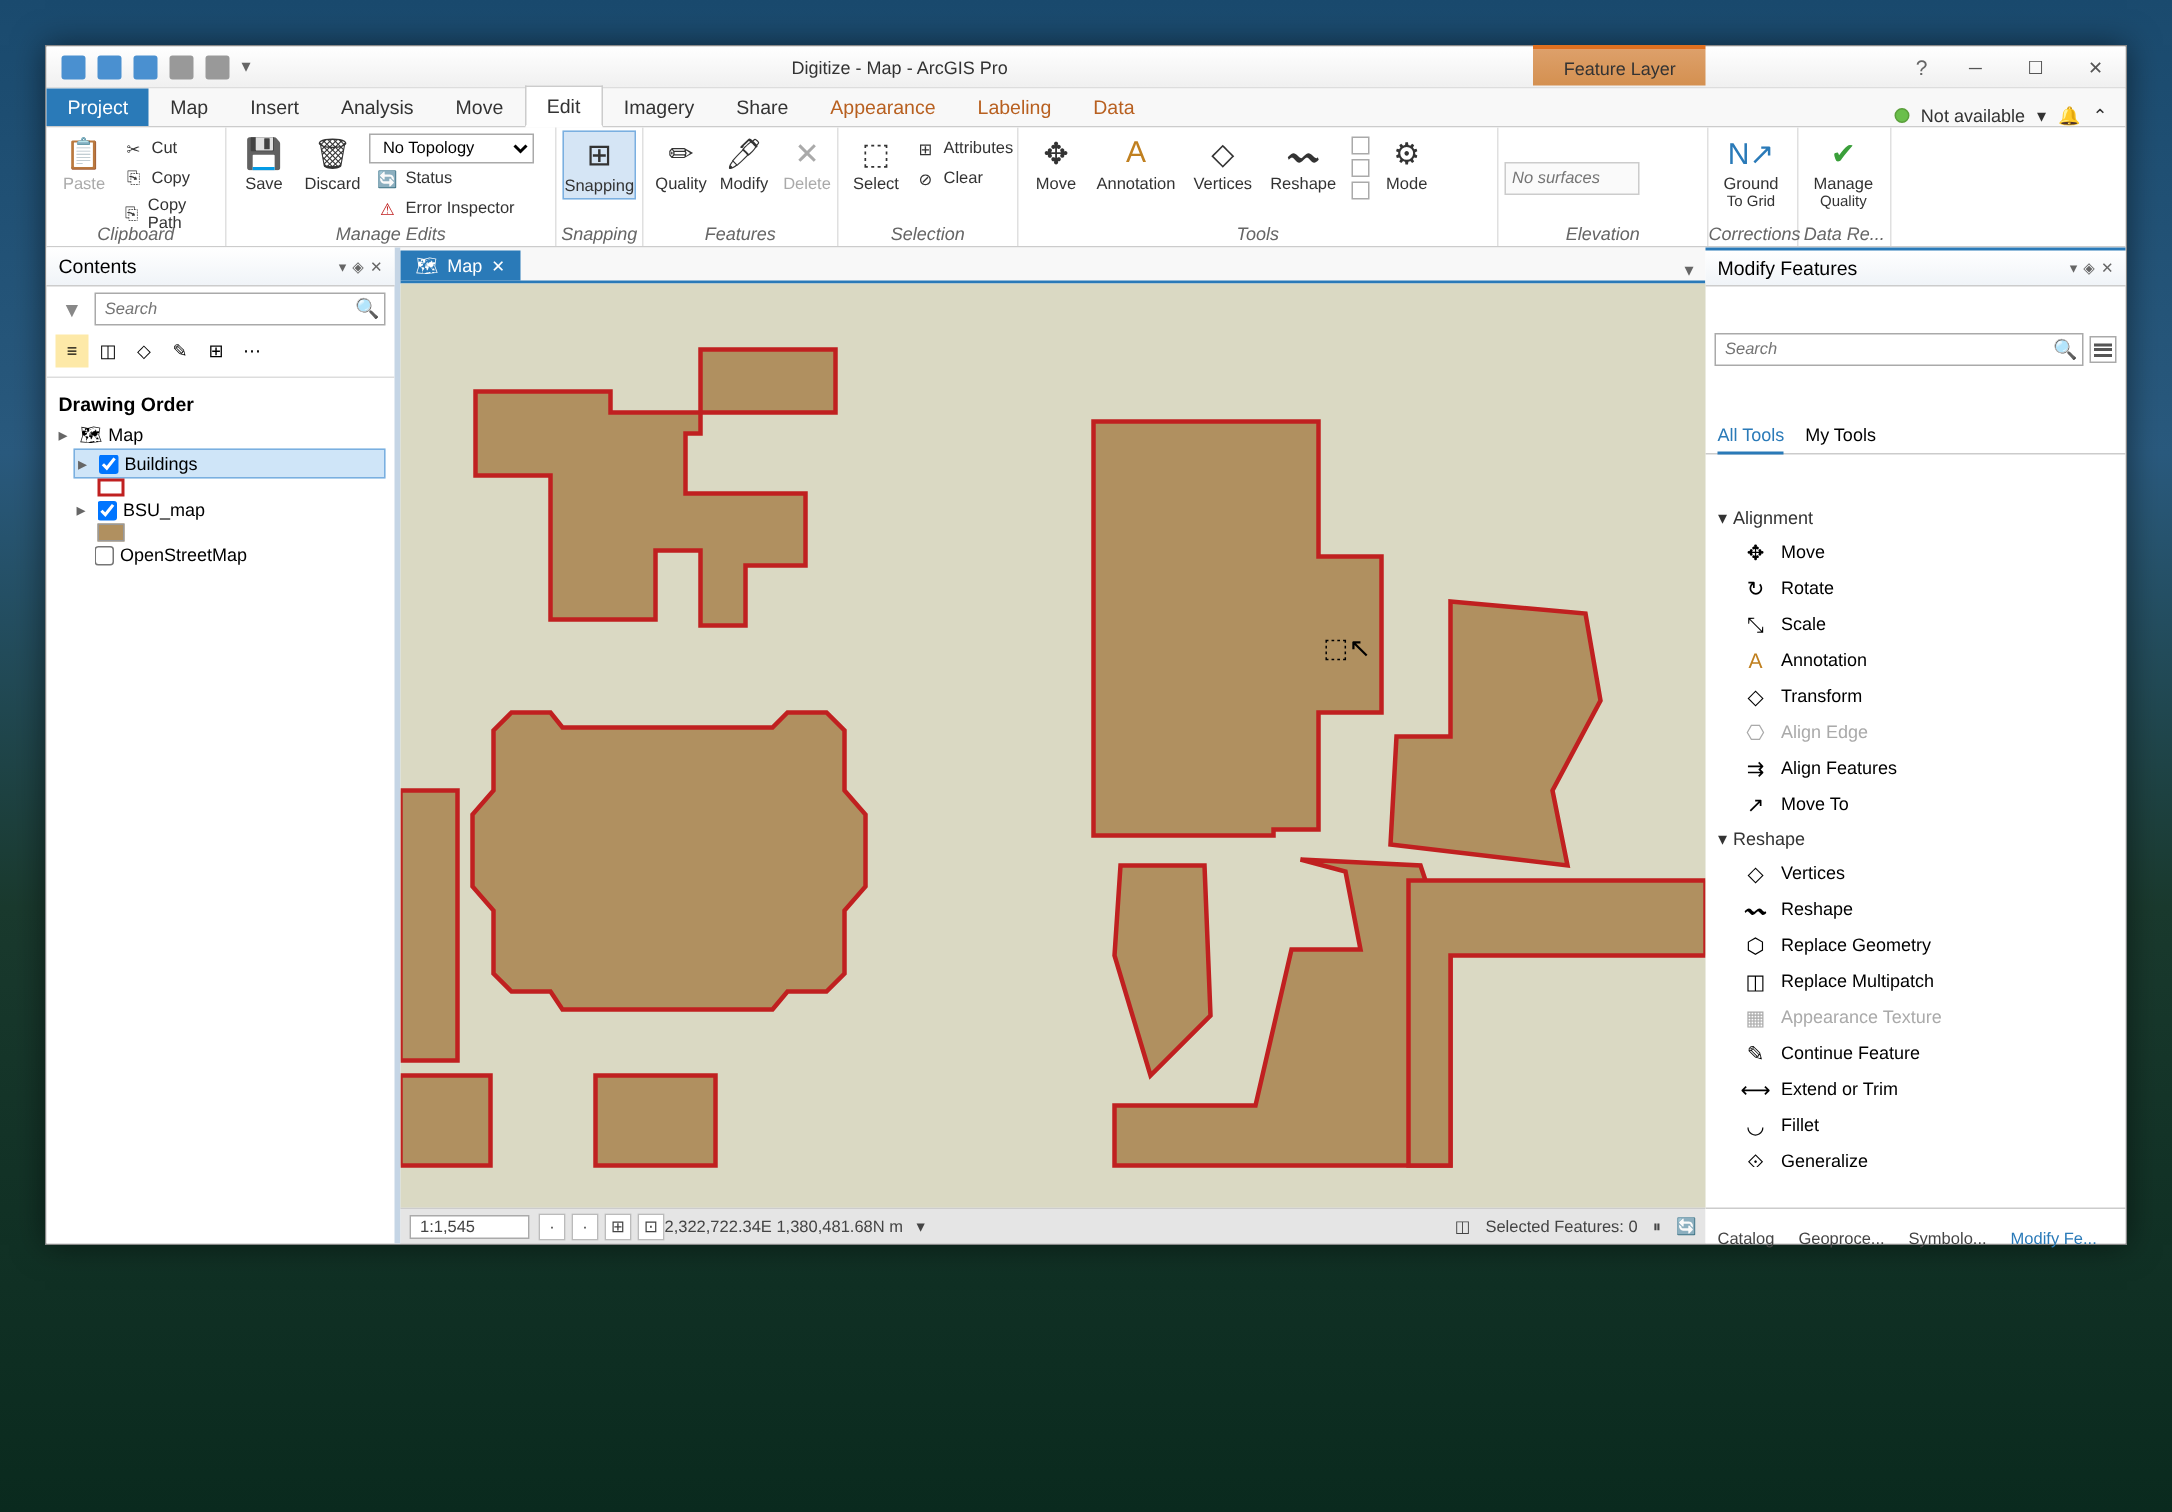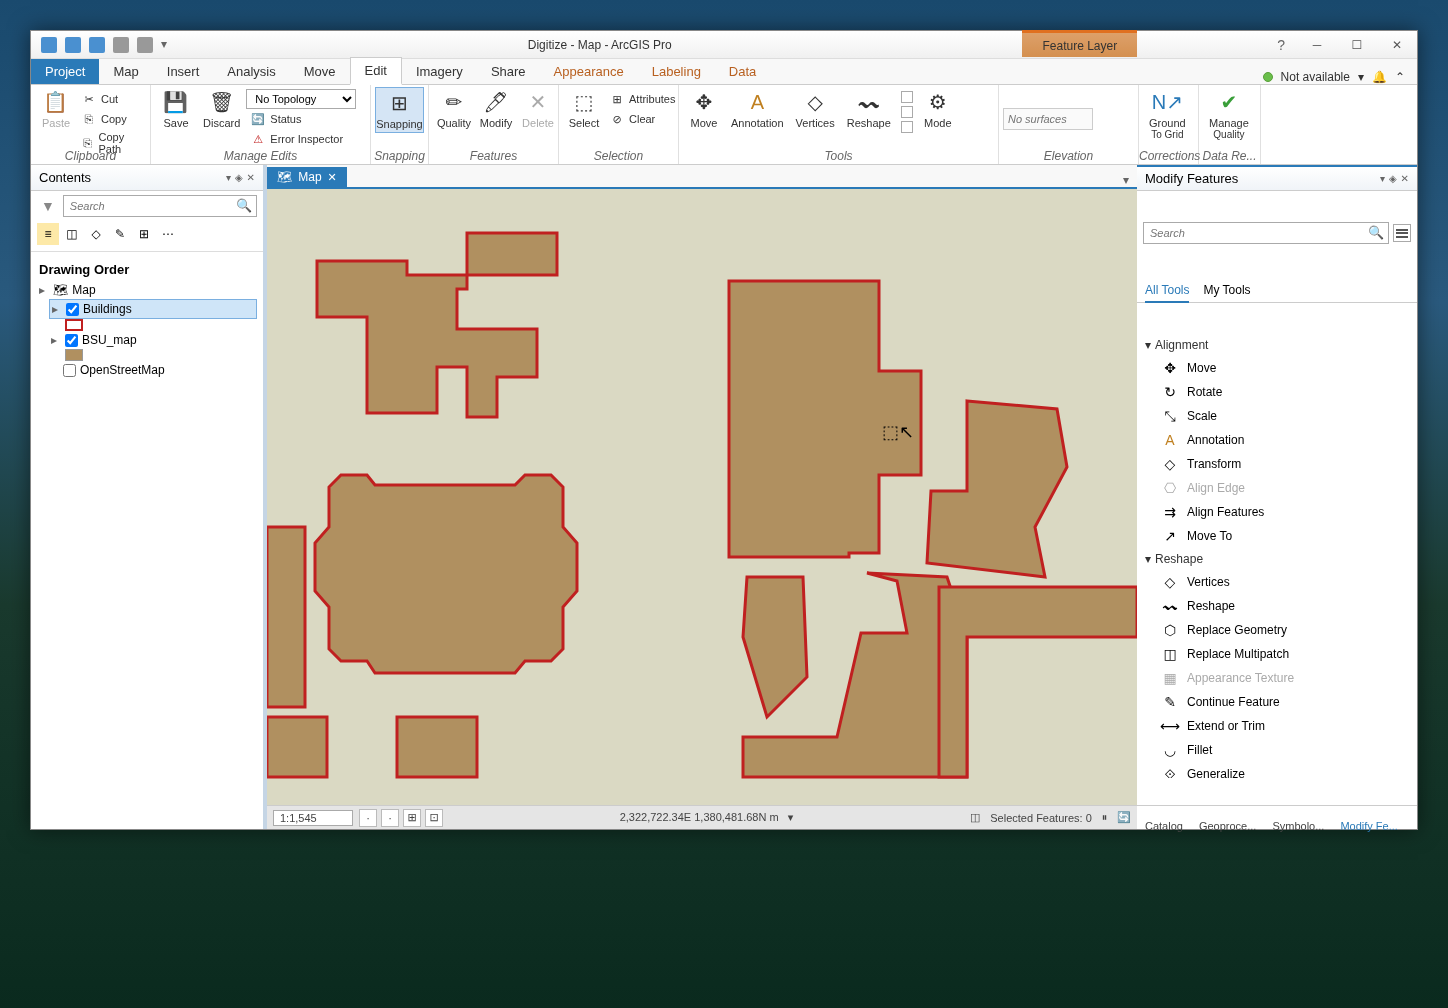--- a/index.html
+++ b/index.html
@@ -62,21 +62,21 @@
 .map-tab { background: #2a7ab8; color: white; padding: 3px 10px; display: flex; align-items: center; gap: 6px; font-size: 12px; }
 .map-tab .close-x { font-size: 11px; cursor:pointer; }
 .map-canvas { flex: 1; background: #dad9c3; position: relative; overflow: hidden; }
 .map-canvas svg { width: 100%; height: 100%; }
 .bldg { fill: #b09060; stroke: #c02020; stroke-width: 3; }
 .cursor-ptr { position:absolute; left: 615px; top: 232px; font-size: 18px; pointer-events: none; }
 .status-bar { height: 24px; background: #e5e5e5; border-top: 1px solid #ccc; display: flex; align-items: center; padding: 0 6px; font-size: 11px; color: #444; }
 .scale-box { border: 1px solid #aaa; padding: 1px 6px; width: 80px; background: #fff; }
 .sb-icons { display: flex; gap: 4px; margin-left: 6px; }
 .sb-icons span { width:18px; height:18px; display:flex;align-items:center;justify-content:center; border:1px solid #bbb; background:#fff; cursor:pointer; }
-.sb-center { flex: 1; text-align: center; }
+.sb-center { flex: 1; text-align: left; }
 .sb-right { display: flex; align-items: center; gap: 10px; }
 
 .modify-pane { width: 280px; background: #fff; display: flex; flex-direction: column; gap: 27px; }
 .mf-tabs { display: flex; padding: 4px 8px 0; gap: 14px; border-bottom: 1px solid #ccc; font-size: 12px; }
 .mf-tab { padding: 4px 0; cursor:pointer; }
 .mf-tab.active { color: #2a7ab8; border-bottom: 2px solid #2a7ab8; margin-bottom: -1px; font-weight: 500; }
 .mf-body { flex: 1; overflow-y: auto; padding: 4px 0; }
 .mf-group-header { display: flex; align-items: center; gap: 4px; padding: 4px 8px; font-size: 12px; font-weight: 500; color: #333; cursor:pointer; }
 .mf-tool { display: flex; align-items: center; gap: 8px; padding: 3px 8px 3px 24px; font-size: 12px; cursor:pointer; }
 .mf-tool.disabled { color: #aaa; }

